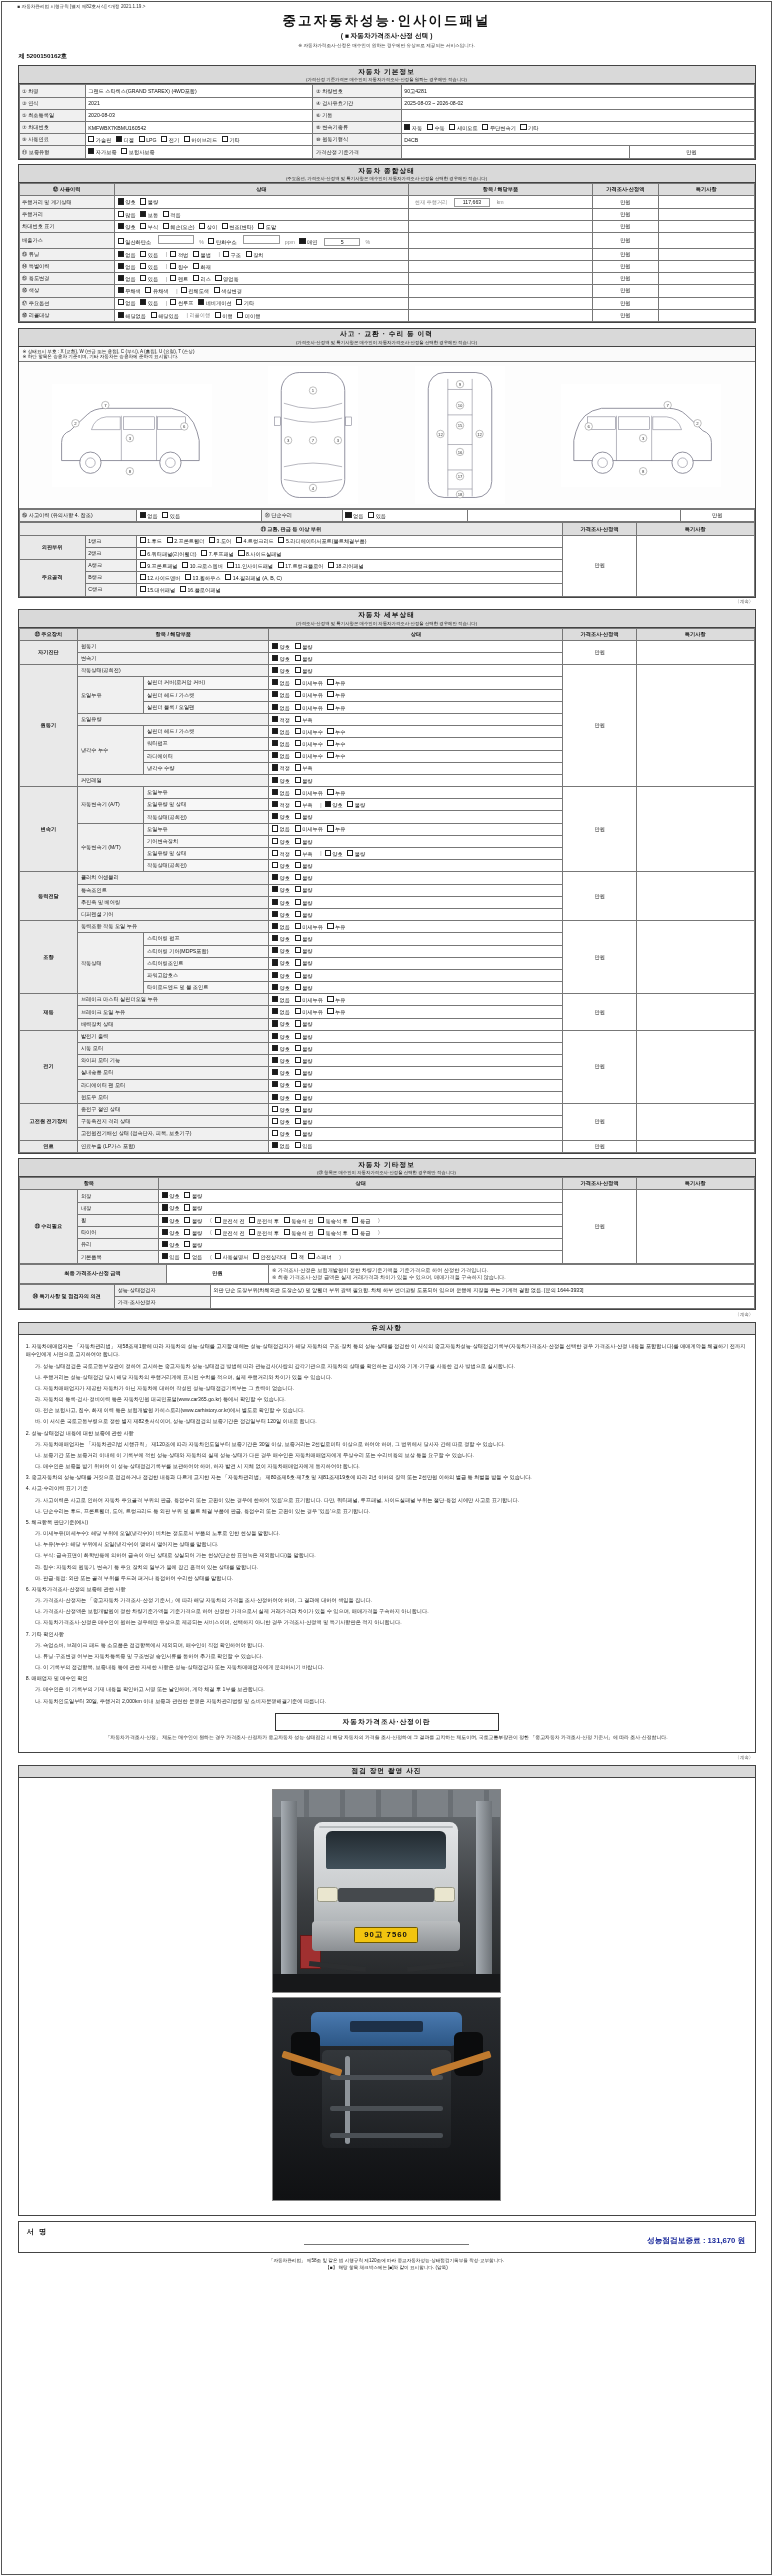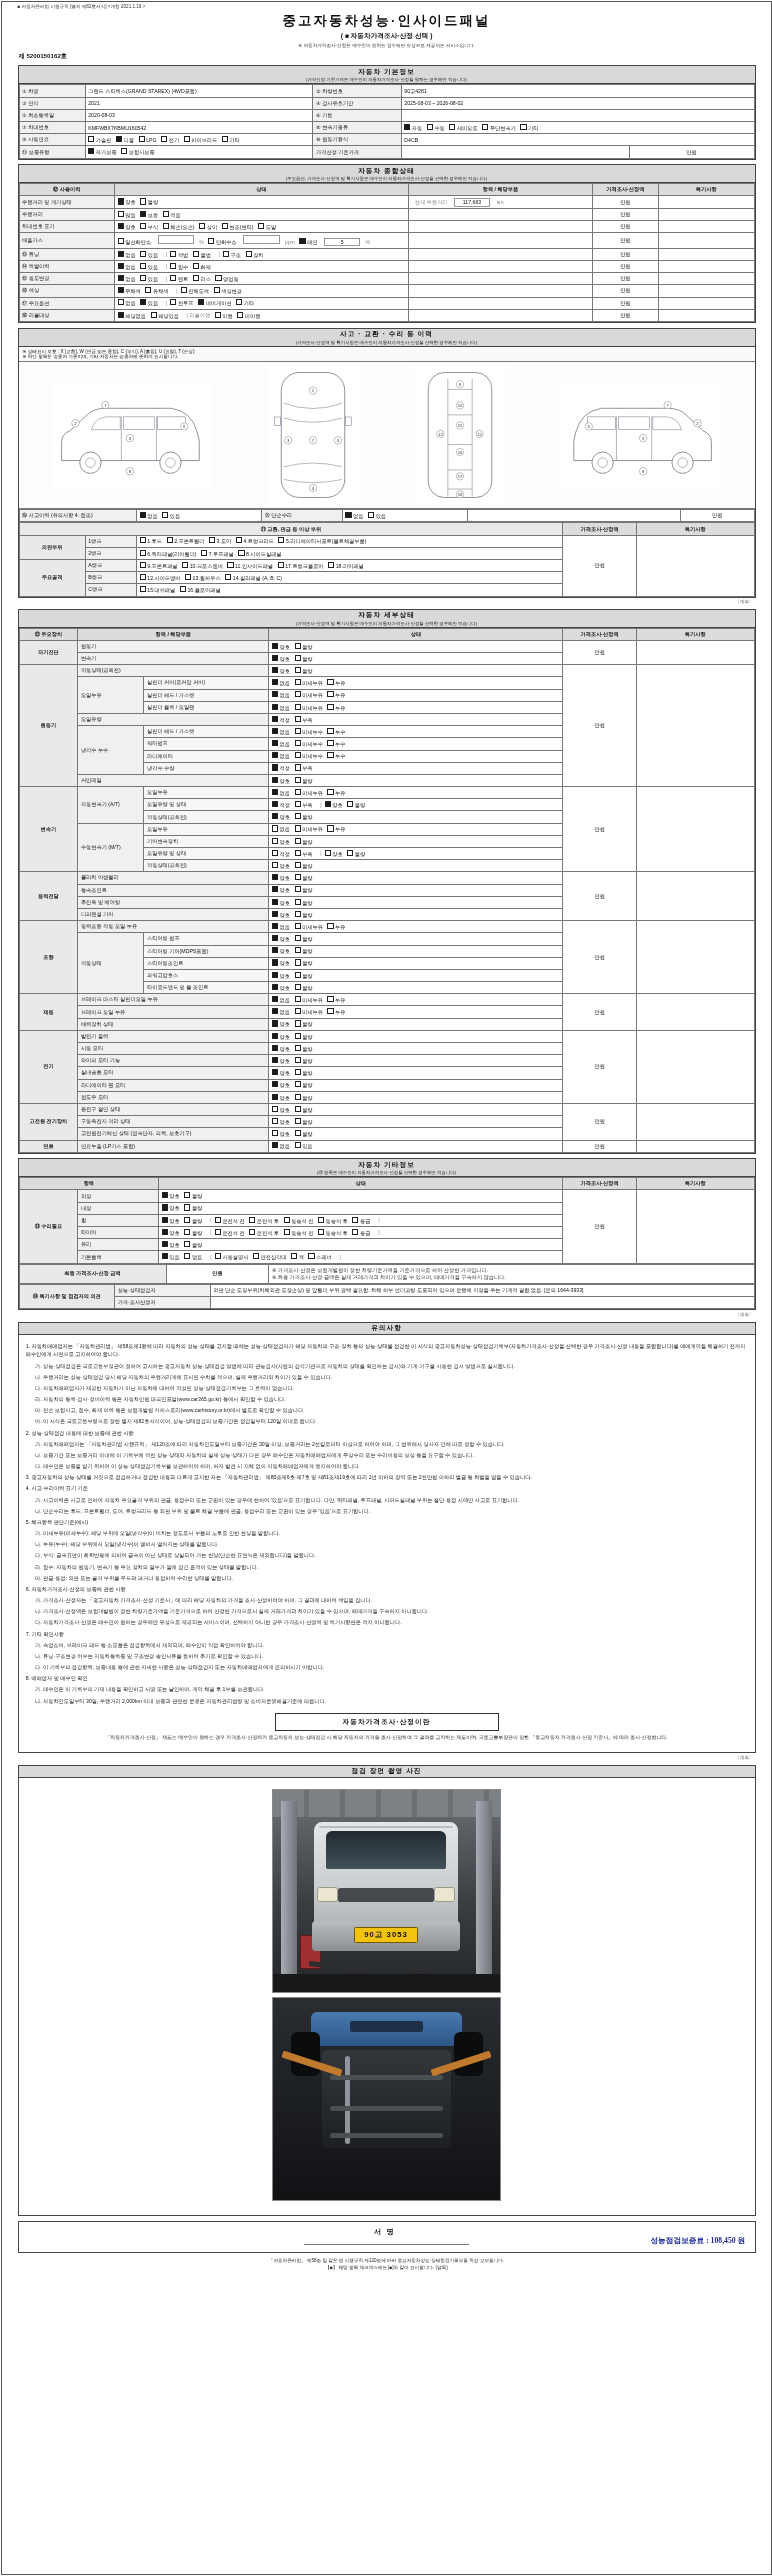--- a/index.html
+++ b/index.html
@@ -73,21 +73,21 @@
   .grille2{position:absolute;left:77px;right:77px;top:23px;height:10.3px;background:#1d3048;border-radius:2.1px;}
   .wh{position:absolute;top:34px;width:29px;height:44px;background:#0b0c0d;border-radius:6.2px;}
   .wh.l{left:17.5px}.wh.r{right:17.5px}
   .underbody{position:absolute;left:49px;right:49px;top:52px;height:98px;background:linear-gradient(#33373b,#1d1f22);border-radius:5.2px;}
   .pipe{position:absolute;left:72px;top:58px;width:4.6px;height:88px;background:#8e949a;border-radius:2.6px;}
   .xmem{position:absolute;left:57px;right:57px;height:4.6px;background:#4a4f54;border-radius:2.1px;}
   .xm1{top:77px}.xm2{top:108px}.xm3{top:135px}
   .arm2{position:absolute;height:6.7px;background:#c07a2e;border-radius:1.5px;}
   .arm2.a1{left:8.2px;top:62px;width:62px;transform:rotate(18deg);}
   .arm2.a2{right:8.2px;top:62px;width:62px;transform:rotate(-18deg);}
-  .signbox{border:0.5px solid #444;margin:5.2px 0 3.1px;padding:5.2px 8.2px 6.2px;text-align:center;position:relative;font-family:Liberation Serif, serif;}
+  .signbox{border:0.5px solid #444;margin:5.2px 0 3.1px;padding:5.2px 8.2px 6.2px;position:relative;}
   .sign-label{font-size:7.2px;font-weight:bold;letter-spacing:5.2px;}
   .sign-line{width:165px;border-bottom:0.5px solid #777;height:7.2px;margin:0 auto;}
   .fee{position:absolute;right:9.3px;bottom:5.2px;font-size:7.7px;font-weight:bold;color:#1b2a9b;}
   .footer{font-size:4.6px;color:#222;text-align:center;margin-top:4.1px;line-height:1.7;}
 </style>
 </head>
 <body>
 
 <div class="frame"></div>
 <div class="page">
@@ -810,21 +810,21 @@
         <div class="post r"></div>
         <div class="tool"></div>
         <div class="van">
           <div class="bodyp"></div>
           <div class="roofline"></div>
           <div class="ws"></div>
           <div class="grille"></div>
           <div class="hl l"></div>
           <div class="hl r"></div>
           <div class="bumper"></div>
-          <div class="plate">90고 3053</div>
+          <div class="plate">90고 7560</div>
         </div>
         <div class="arm a1"></div>
         <div class="arm a2"></div>
         <div class="floor"></div>
       </div>
       <div class="photo under">
         <div class="bumper2"></div>
         <div class="grille2"></div>
         <div class="wh l"></div>
         <div class="wh r"></div>
@@ -835,21 +835,21 @@
         <div class="xmem xm3"></div>
         <div class="arm2 a1"></div>
         <div class="arm2 a2"></div>
       </div>
     </div>
   </section>
 
   <div class="signbox">
     <span class="sign-label">서명</span>
     <div class="sign-line"></div>
-    <div class="fee">성능점검보증료 : 108,450 원</div>
+    <div class="fee">성능점검보증료 : 131,670 원</div>
   </div>
 
   <div class="footer">
     <div>「자동차관리법」 제58조 및 같은 법 시행규칙 제120조에 따라 중고자동차성능·상태점검기록부를 작성·교부합니다.</div>
     <div>【■】 해당 항목 체크박스에는 [■]와 같이 표시합니다.  (앞쪽)</div>
   </div>
 
 </div>
 
 

